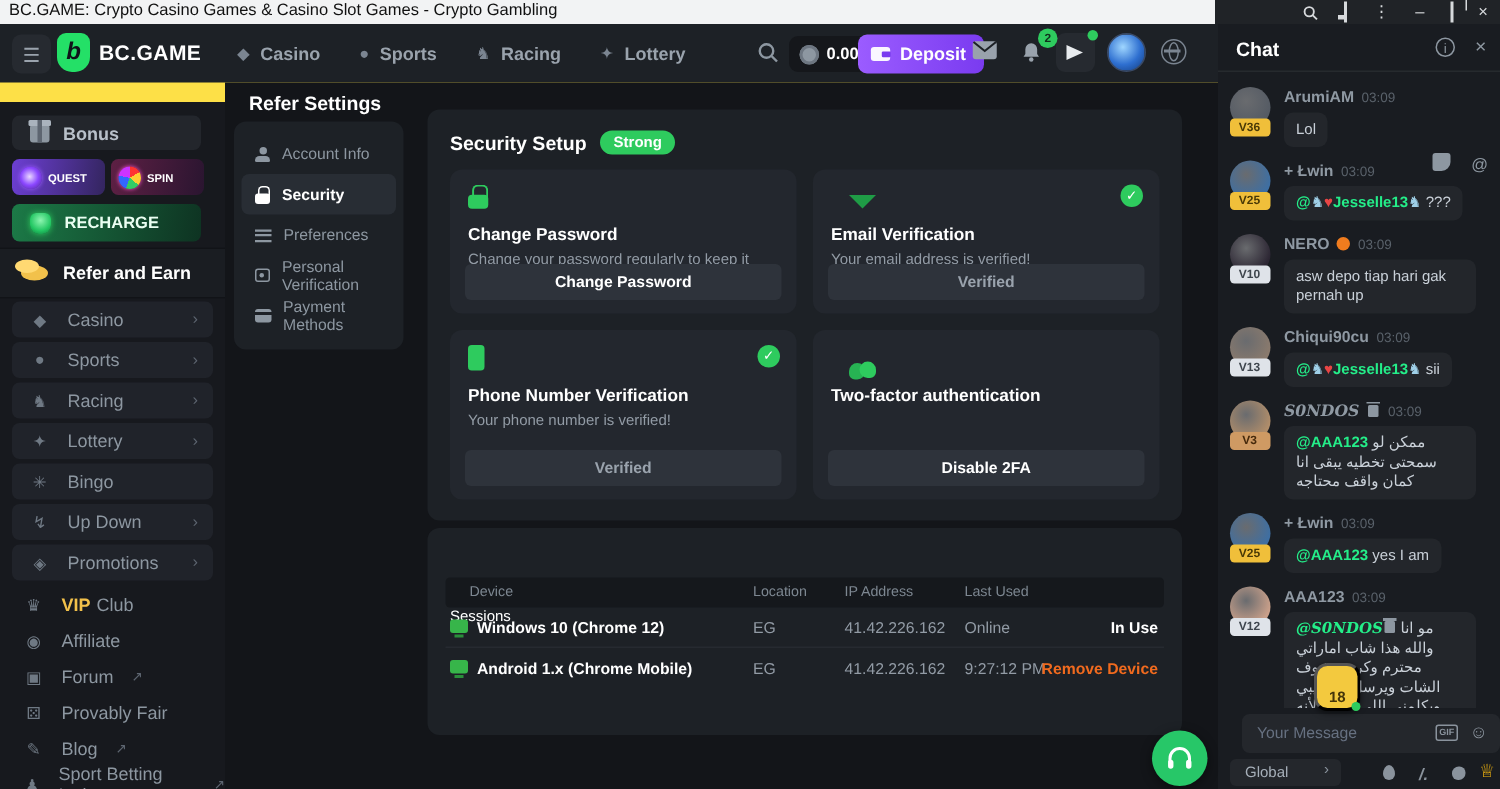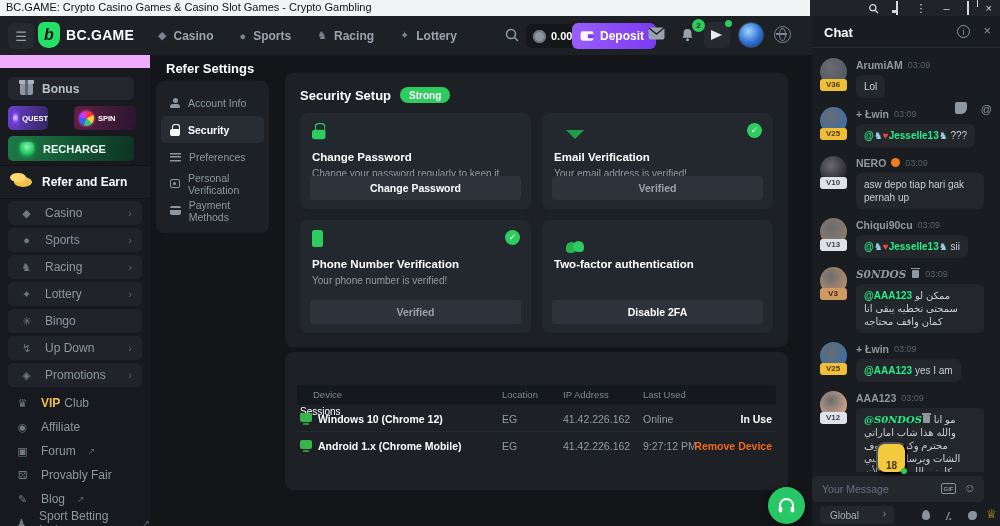--- a/index.html
+++ b/index.html
@@ -1,17 +1,17 @@
 <!DOCTYPE html>
 <html><head>
 <meta charset="utf-8">
 <style>
   * { margin:0; padding:0; box-sizing:border-box; }
   body { font-family:"Liberation Sans","DejaVu Sans",sans-serif; background:#101216; }
-  .screen { position:relative; width:1000px; height:526px; overflow:hidden; background:#f0abfc; }
+  .screen { position:relative; width:1000px; height:526px; overflow:hidden; background:#fde047; }
 
   
   .titlebar { position:absolute; left:0; top:0; width:1000px; height:16px; background:#f2f3f4; z-index:50; }
   .titlebar .wtitle { position:absolute; left:6px; top:1px; font-size:11px; color:#111; white-space:nowrap; }
   .tb-dark { position:absolute; right:0; top:0; width:190px; height:16px; background:#202327; display:flex; align-items:center; justify-content:flex-end; gap:17px; padding-right:8px; }
   .tb-dark .tbi { color:#d6d9dc; font-size:11px; line-height:16px; cursor:default; }
   .icon-restore { width:8px; height:8px; border:1px solid #d6d9dc; position:relative; }
   .icon-restore::before { content:""; position:absolute; left:2px; top:-3px; width:7px; height:7px; border-top:1px solid #d6d9dc; border-right:1px solid #d6d9dc; }
   .icon-pip { width:10px; height:8px; border:1px solid #d6d9dc; position:relative; }
   .icon-pip::after { content:""; position:absolute; right:1px; bottom:1px; width:4px; height:3px; background:#d6d9dc; }
@@ -40,21 +40,21 @@
   .globe-ico::before { content:""; position:absolute; left:1px; top:6px; width:11px; height:1.5px; background:#7b8591; }
   .globe-ico::after { content:""; position:absolute; left:4px; top:1px; width:5px; height:11px; border:1.2px solid #7b8591; border-radius:50%; }
 
   
   .sidebar { position:absolute; left:0; top:68px; width:150px; height:471px; background:#17191e; }
   .sb-btn { position:absolute; border:none; border-radius:5px; cursor:pointer; display:flex; align-items:center; color:#b8c0c9; font-weight:bold; }
   .bonus-btn { left:8px; top:9px; width:126px; height:23px; background:#23262c; font-size:12px; gap:9px; padding-left:12px; }
   .gift-ico { display:inline-block; width:13px; height:12px; position:relative; background:#8d97a1; border-radius:2px; }
   .gift-ico::before { content:""; position:absolute; left:-1px; top:-3px; width:15px; height:4px; background:#aab3bd; border-radius:1px; }
   .gift-ico::after { content:""; position:absolute; left:5px; top:-3px; width:3px; height:15px; background:#5d6570; }
-  .quest-btn { left:8px; top:38px; width:40px; height:24px; background:linear-gradient(100deg,#6d3fd4,#33255e); font-size:7.5px; color:#fff; gap:4px; padding-left:5px; }
+  .quest-btn { left:8px; top:38px; width:62px; height:24px; background:linear-gradient(100deg,#6d3fd4,#33255e); font-size:7.5px; color:#fff; gap:4px; padding-left:5px; }
   .quest-ico { width:15px; height:15px; border-radius:50%; background:radial-gradient(circle at 45% 45%,#e9d8ff,#8b47ff 50%,#4c2590); box-shadow:0 0 3px #9b5cff; }
   .spin-btn { left:74px; top:38px; width:62px; height:24px; background:linear-gradient(100deg,#5e2044,#2a1530); font-size:7.5px; color:#fff; gap:4px; padding-left:5px; }
   .spin-ico { width:15px; height:15px; border-radius:50%; background:conic-gradient(#f33 0 60deg,#fc3 60deg 130deg,#3c6 130deg 200deg,#36f 200deg 280deg,#c3f 280deg 360deg); box-shadow:0 0 3px #f5c; }
   .recharge-btn { left:8px; top:68px; width:126px; height:25px; background:linear-gradient(100deg,#1c7a47,#0e3322); font-size:11px; color:#eafff2; gap:9px; padding-left:12px; }
   .recharge-ico { width:14px; height:14px; border-radius:4px 4px 6px 6px; background:radial-gradient(circle at 50% 35%,#8df5b0,#23c763 60%,#0f7a3c); box-shadow:0 0 4px #2ecb5e; }
   .refer-row { position:absolute; left:0; top:97px; width:150px; height:34px; background:#1a1d22; border-top:1px solid #111317; border-bottom:1px solid #111317; display:flex; align-items:center; gap:10px; padding-left:14px; cursor:pointer; }
   .coins-ico { width:18px; height:10px; background:#f2c14b; border-radius:50%; box-shadow:-3px-?; position:relative; }
   .coins-ico::before { content:""; position:absolute; left:-4px; top:-4px; width:16px; height:9px; background:#ffd972; border-radius:50%; }
   .refer-row span.lbl { color:#fff; font-size:12px; font-weight:bold; }
   .sb-menu { position:absolute; left:0; top:133px; width:150px; }
@@ -152,21 +152,21 @@
   .heart { color:#e84545; }
   .u-ic { color:#9fd0e8; font-size:10px; }
   .t-ic { display:inline-block; width:7px; height:8px; background:#8d97a1; border-radius:1px; position:relative; margin:0 1px; }
   .t-ic::before { content:""; position:absolute; left:-1px; top:-2px; width:9px; height:1.5px; background:#8d97a1; }
   .medal-ic { width:9px; height:9px; border-radius:50%; background:#f07c1e; display:inline-block; }
   .hover-actions { position:absolute; right:8px; top:86px; display:flex; gap:14px; z-index:3; }
   .hover-actions .ha { color:#8d97a1; font-size:11px; cursor:pointer; background:none; border:none; }
   .sticker-ic { display:inline-block; width:12px; height:12px; background:#8d97a1; border-radius:2px 2px 6px 2px; }
   .unread-pill { position:absolute; left:64px; bottom:52px; min-width:30px; height:16px; background:#f3c93e; border-radius:9px; color:#44350a; font-size:10px; font-weight:bold; text-align:center; line-height:16px; padding:14px 8px; cursor:pointer; z-index:4; box-shadow:0 1px 4px rgba(0,0,0,.5); }
   .unread-pill::after { content:""; position:absolute; right:-2px; bottom:-2px; width:6px; height:6px; background:#2ecb5e; border-radius:50%; }
-  .chat-input { position:absolute; left:0; bottom:24px; width:172px; height:26px; background:#24272c; border-radius:5px; }
+  .chat-input { position:absolute; left:16px; bottom:24px; width:172px; height:26px; background:#24272c; border-radius:5px; }
   .chat-input input { position:absolute; left:10px; top:0; width:110px; height:26px; background:none; border:none; outline:none; color:#c9d0d8; font-size:10.5px; font-family:inherit; }
   .chat-input input::placeholder { color:#667080; }
   .gif-ic { position:absolute; right:28px; top:7px; width:15px; height:11px; border:1.2px solid #8a939d; border-radius:2px; color:#8a939d; font-size:6px; font-weight:bold; text-align:center; line-height:10px; cursor:pointer; background:none; }
   .smiley-ic { position:absolute; right:8px; top:5px; color:#8a939d; font-size:12px; cursor:pointer; background:none; border:none; }
   .chat-bottom { position:absolute; left:8px; bottom:2px; width:172px; height:18px; }
   .room-btn { position:absolute; left:0; top:0; width:74px; height:18px; background:#24272c; border:none; border-radius:4px; color:#a6afb9; font-size:10px; cursor:pointer; text-align:left; padding-left:10px; }
   .room-btn .chev { position:absolute; right:8px; top:2px; color:#8a939d; font-size:10px; }
   .cb-ic { position:absolute; top:2px; background:none; border:none; cursor:pointer; padding:0; }
   .drop-ic { display:inline-block; width:8px; height:10px; background:#8a939d; border-radius:50% 50% 50% 50% / 60% 60% 40% 40%; }
   .slash-ic { color:#8a939d; font-size:11px; font-style:italic; font-weight:bold; }

